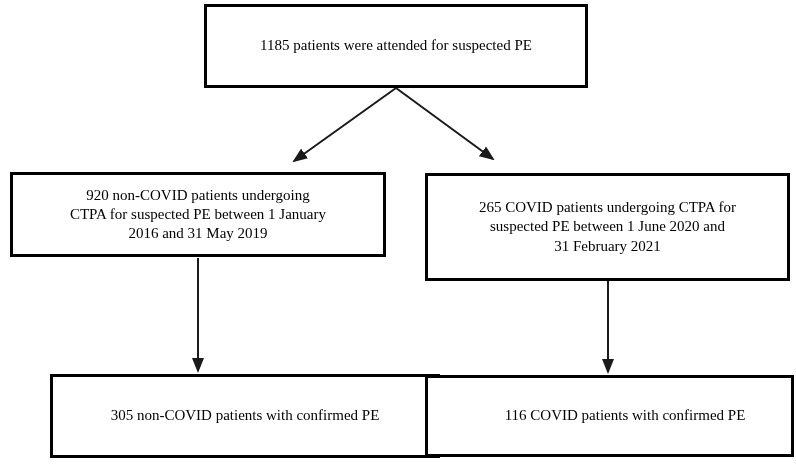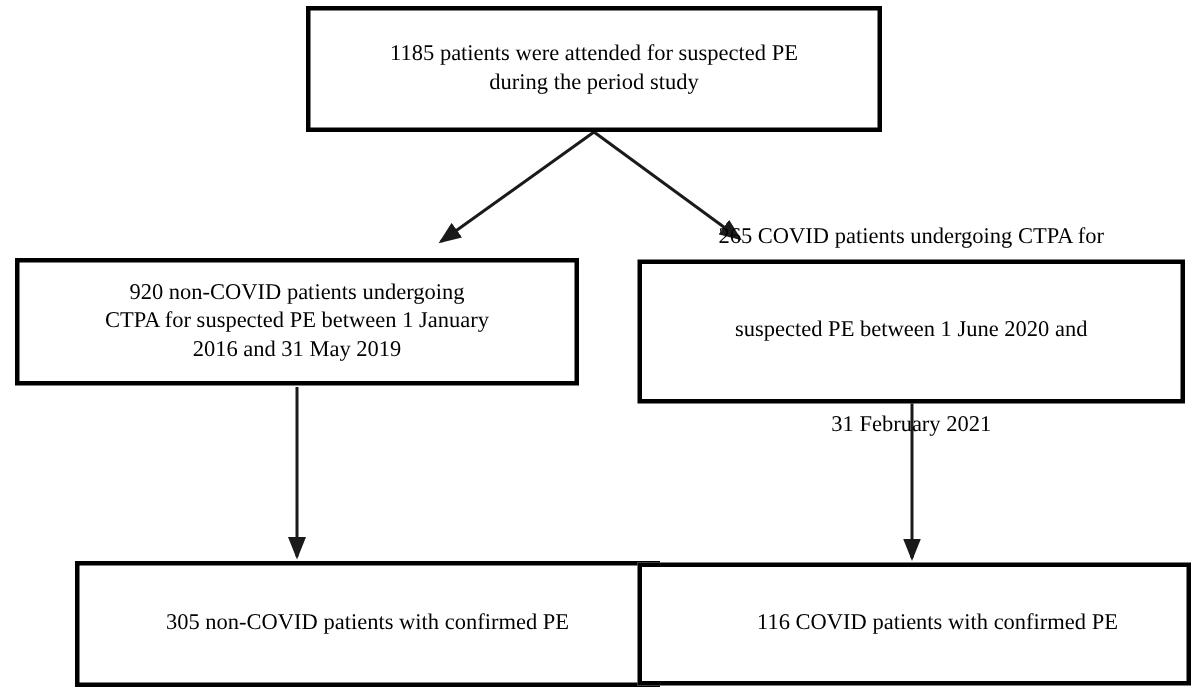--- a/index.html
+++ b/index.html
@@ -38,21 +38,21 @@
     text-align: center;
     display: flex;
     flex-direction: column;
     justify-content: center;
     align-items: center;
     padding: 4px 10px;
   }
   .node span { display: block; white-space: nowrap; }
   .node-top      { left: 204px; top: 4px;   width: 384px; height: 84px; }
   .node-mid-left { left: 10px;  top: 172px; width: 376px; height: 85px; }
-  .node-mid-right{ left: 425px; top: 173px; width: 365px; height: 96px; gap: 43px; }
+  .node-mid-right{ left: 425px; top: 173px; width: 365px; height: 108px; }
   .node-bot-left { left: 2px;   top: 374px; width: 390px; height: 84px; margin-left: 48px; }
   .node-bot-right{ left: 425px; top: 375px; width: 369px; height: 82px; padding-left: 41px; }
 </style>
 </head>
 <body>
 
 <div class="figure">
 
   <svg class="arrows" viewBox="0 0 796 465" xmlns="http://www.w3.org/2000/svg">
     <defs>
@@ -61,21 +61,20 @@
       </marker>
     </defs>
     <line x1="396" y1="88" x2="294" y2="161" stroke="#1a1a1a" stroke-width="2" marker-end="url(#arrowhead)"></line>
     <line x1="396" y1="88" x2="493" y2="159" stroke="#1a1a1a" stroke-width="2" marker-end="url(#arrowhead)"></line>
     <line x1="198" y1="258" x2="198" y2="371" stroke="#1a1a1a" stroke-width="2" marker-end="url(#arrowhead)"></line>
     <line x1="608" y1="258" x2="608" y2="372" stroke="#1a1a1a" stroke-width="2" marker-end="url(#arrowhead)"></line>
   </svg>
 
   <div class="node node-top">
     <span>1185 patients were attended for suspected PE</span>
-    <span>during the period study</span>
   </div>
 
   <div class="node node-mid-left">
     <span>920 non-COVID patients undergoing</span>
     <span>CTPA for suspected PE between 1 January</span>
     <span>2016 and 31 May 2019</span>
   </div>
 
   <div class="node node-mid-right">
     <span>265 COVID patients undergoing CTPA for</span>

